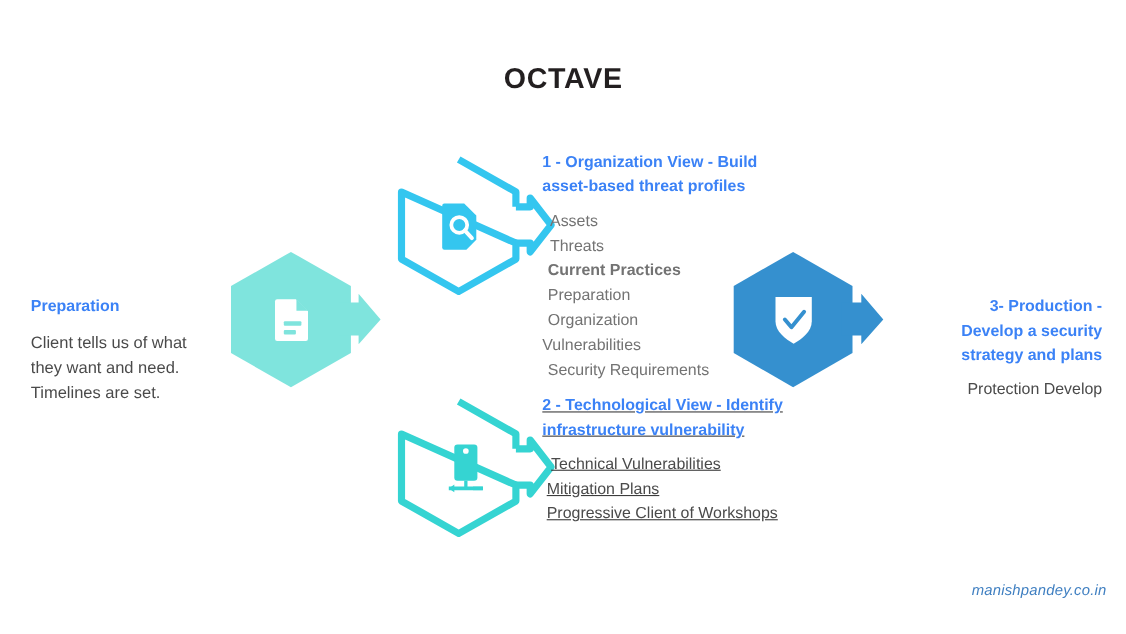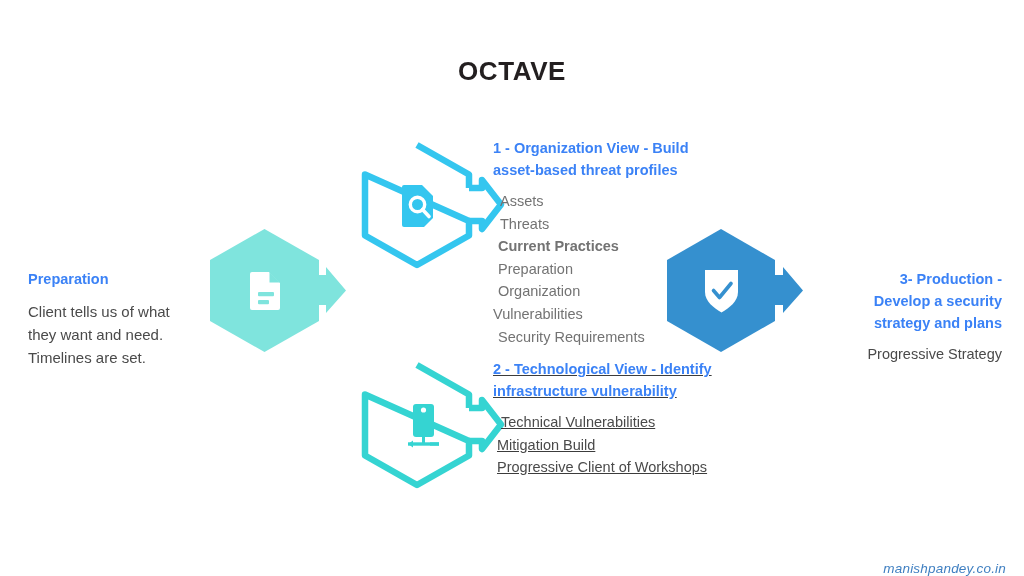--- a/index.html
+++ b/index.html
@@ -113,21 +113,21 @@
     margin-top: 9px;
     font-size: 14.5px;
     line-height: 22px;
     color: #4a4a4a;
   }
 
   
   #watermark {
     position: absolute;
     right: 18px;
-    bottom: 0;
+    bottom: 32px;
     font-size: 13.5px;
     font-style: italic;
     color: #3f7fc1;
     letter-spacing: 0.2px;
   }
 </style>
 </head>
 <body>
 
 <div id="title">OCTAVE</div>
@@ -216,29 +216,29 @@
   </div>
 </div>
 
 <div id="stage2-text">
   <div class="block-heading">
     <div>2 - Technological View - Identify</div>
     <div>infrastructure vulnerability</div>
   </div>
   <div id="stage2-list">
     <div class="li">Technical Vulnerabilities</div>
-    <div class="li">Mitigation Build</div>
+    <div class="li">Mitigation Plans</div>
     <div class="li">Progressive Client of Workshops</div>
   </div>
 </div>
 
 <div id="stage3-text">
   <div class="block-heading">
     <div>3- Production -</div>
     <div>Develop a security</div>
     <div>strategy and plans</div>
   </div>
   <div id="stage3-list">
-    <div class="li">Progressive Strategy</div>
+    <div class="li">Protection Develop</div>
   </div>
 </div>
 
 <div id="watermark">manishpandey.co.in</div>
 
 </body></html>

